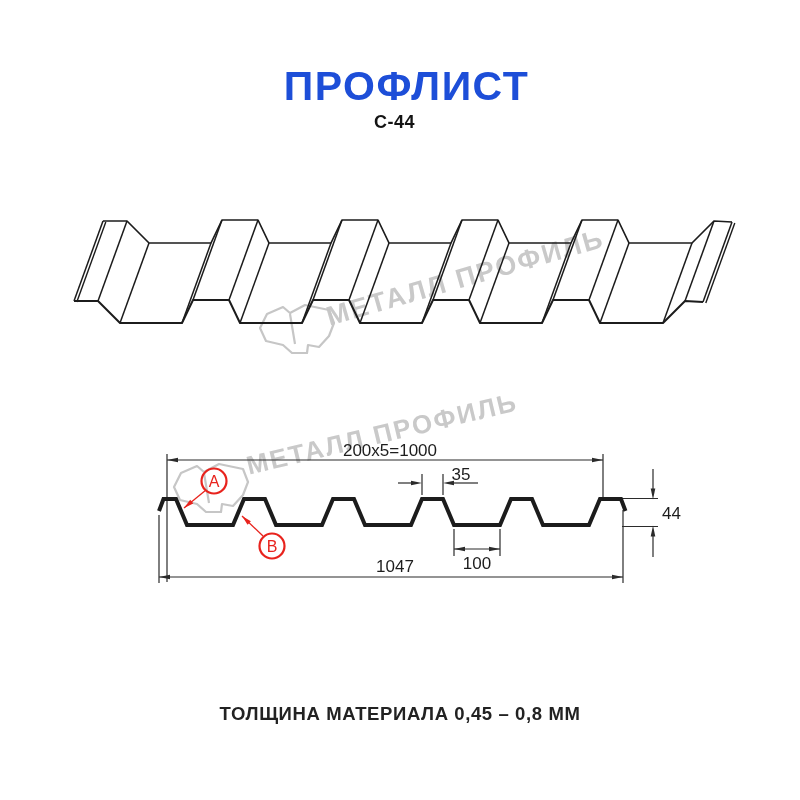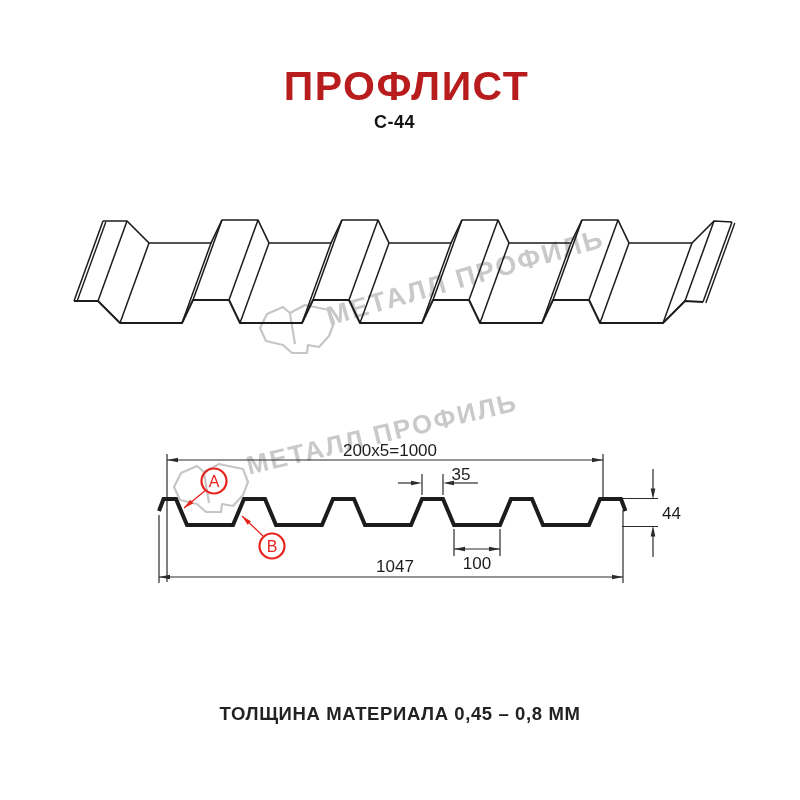--- a/index.html
+++ b/index.html
@@ -1,19 +1,19 @@
 <!DOCTYPE html>
 <html><head>
 <meta charset="utf-8">
 <style>
   html,body{margin:0;padding:0;background:#fff;}
   .page{position:relative;width:800px;height:800px;background:#ffffff;overflow:hidden;
         font-family:"Liberation Sans",sans-serif;}
   .title{position:absolute;left:0;right:0;top:63px;text-align:center;
-         font-size:41px;font-weight:700;letter-spacing:1.5px;color:#b91c1c;padding-left:13px;}
+         font-size:41px;font-weight:700;letter-spacing:1.5px;color:#1d4ed8;padding-left:13px;}
   .subtitle{position:absolute;left:0;right:11px;top:112px;text-align:center;
          font-size:18px;font-weight:700;letter-spacing:.5px;color:#141414;}
   .footer{position:absolute;left:0;right:0;top:703px;text-align:center;
          font-size:18.5px;font-weight:700;letter-spacing:.6px;color:#222;}
   .wm{position:absolute;white-space:nowrap;font-weight:700;font-size:27px;
       letter-spacing:2px;color:#c9c9c9;transform-origin:0 50%;z-index:1;
       line-height:28px;}
   .wm1{left:327px;top:303px;transform:rotate(-16deg);}
   .wm2{left:247px;top:452px;transform:rotate(-13.5deg);font-size:26px;}
   svg{position:absolute;z-index:2;}

